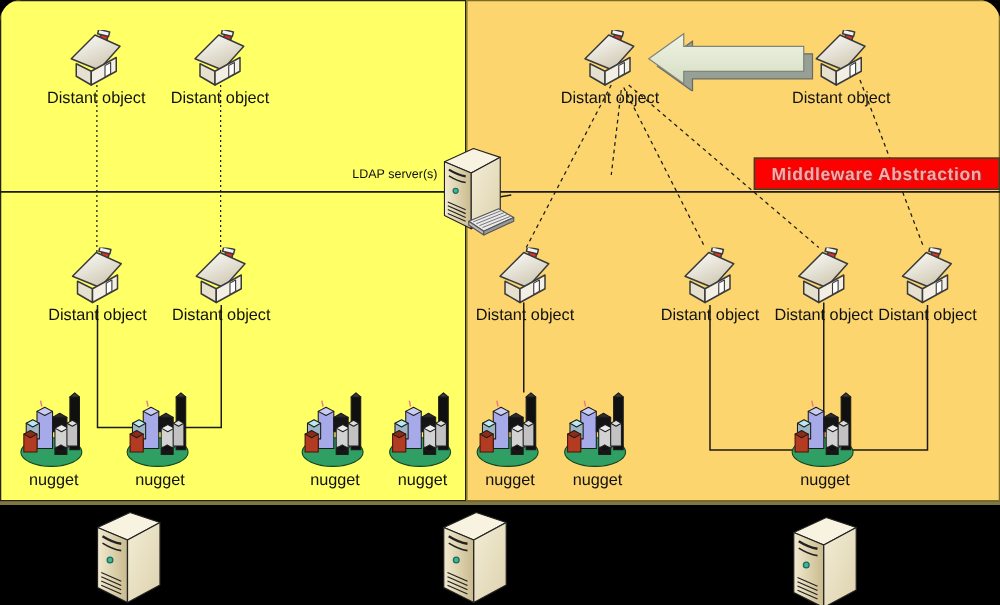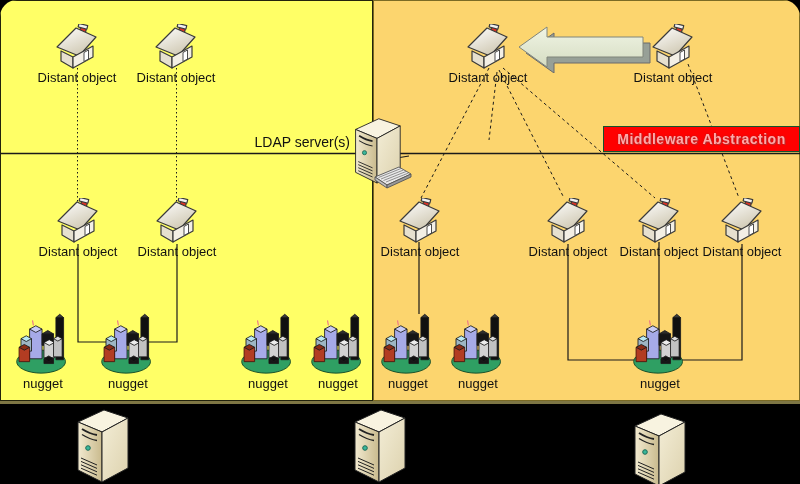--- a/index.html
+++ b/index.html
@@ -10,21 +10,21 @@
   .zone{position:absolute;box-sizing:border-box;}
   #zone-local{left:0;top:0;width:373px;height:401px;background:#ffff66;border:1px solid #23230c;}
   #zone-middleware{left:373px;top:0;width:427px;height:401px;background:#fcd56e;border:1px solid #7b6b24;}
   #zone-strip{left:0;top:401px;width:800px;height:3px;background:#7e7644;}
   #zone-backbone{left:0;top:404px;width:800px;height:80px;background:#000;}
   #wires{position:absolute;left:0;top:0;width:800px;height:484px;z-index:2;pointer-events:none;}
   .node{position:absolute;width:110px;text-align:center;z-index:3;}
   .node svg{display:block;margin:0 auto;}
   .lbl{font-size:13px;color:#111;margin-top:1px;line-height:14px;}
   #ldap-label{position:absolute;left:210px;top:134px;width:140px;text-align:right;
-    font-size:14px;color:#111;z-index:3;}
+    font-size:10px;color:#111;z-index:3;}
   #banner{
     position:absolute;left:603px;top:126px;width:197px;height:26px;z-index:4;
     background:#ff0000;border:1px solid #14532d;box-sizing:border-box;
     display:flex;align-items:center;justify-content:center;
     color:#ffa8a8;font-weight:bold;font-size:14px;letter-spacing:0.5px;
     text-shadow:0 0 2px #b01818, 1px 1px 0 #c03030;
   }
   .abs{position:absolute;z-index:3;}
 </style>
 </head>

